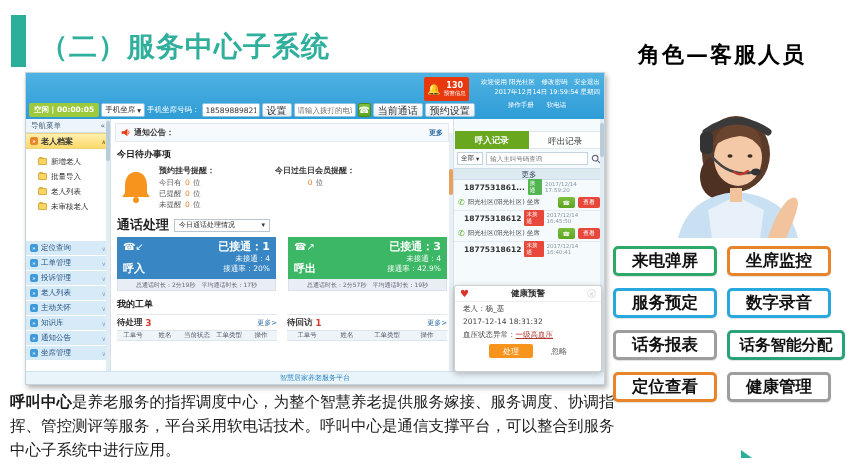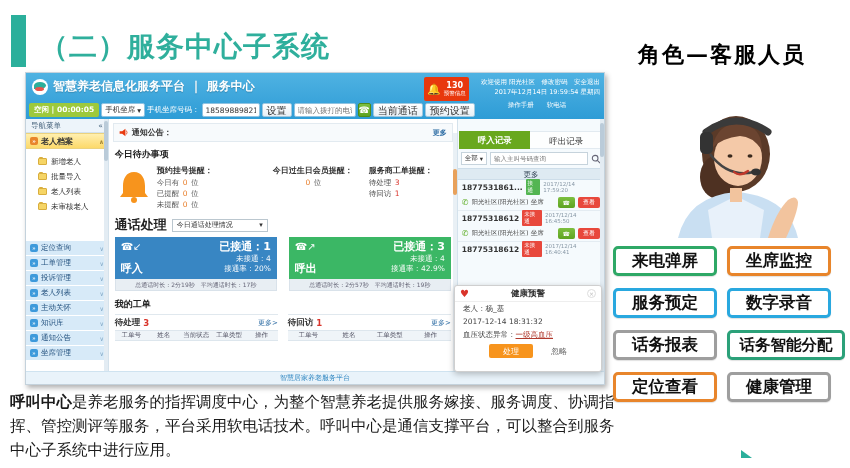--- a/index.html
+++ b/index.html
@@ -119,21 +119,21 @@
   .callpanel { width:150px; background:#F5FAFD; position:relative; padding-top:12px; }
   .cp-tabs { display:flex; height:18px; margin:0 1px; }
   .cp-tab { flex:1; text-align:center; line-height:18px; font-size:8.5px; cursor:pointer; }
   .cp-tab.active { background:#69A81E; color:#fff; font-weight:bold; }
   .cp-tab.idle { background:#FDFEFE; color:#333; border:1px solid #E2EAF0; border-left:none; }
   .cp-search { display:flex; align-items:center; gap:3px; padding:3px 3px; }
   .cp-select { background:#fff; border:1px solid #C6D3DC; height:13px; font-size:6.5px; color:#333; display:flex; align-items:center; gap:2px; padding:0 3px; cursor:pointer; }
   .cp-input { flex:1; height:13px; border:1px solid #C6D3DC; font-size:6.5px; padding:0 3px; color:#333; font-family:inherit; background:#fff; }
   .cp-more { height:12px; background:#DEEAF2; border-top:1px solid #CDDDE9; border-bottom:1px solid #CDDDE9; text-align:center; font-size:7.5px; color:#345; line-height:12px; cursor:pointer; }
   .rec-num { display:flex; align-items:center; height:14px; padding:0 4px; gap:3px; }
-  .rec-number { font-size:7.5px; font-weight:bold; color:#333; }
+  .rec-number { font-size:7.5px; font-weight:bold; color:#333;margin-left:6px; }
   .badge { font-size:5.5px; color:#fff; padding:1px 2px; border-radius:1px; }
   .badge.ok { background:#53B552; }
   .badge.miss { background:#E8483C; }
   .rec-time { margin-left:auto; font-size:5.5px; color:#8898A6; }
   .rec-station { display:flex; align-items:center; height:17px; padding:0 4px; gap:3px; border-bottom:1px solid #E4ECF2; }
   .st-ic { color:#5FAE27; font-size:8px; }
   .st-label { font-size:6.5px; color:#555; white-space:nowrap; overflow:hidden; }
   .st-btn { height:11px; border-radius:2px; border:none; color:#fff; font-size:6px; padding:0 5px; cursor:pointer; font-family:inherit; }
   .st-btn.call { background:linear-gradient(#7CBF3F,#5EA321); margin-left:auto; }
   .st-btn.view { background:#E8483C; }
@@ -188,26 +188,20 @@
     <div class="feat" style="border-color: rgb(41, 168, 223);">数字录音</div>
     <div class="feat" style="border-color: rgb(158, 158, 158);">话务报表</div>
     <div class="feat wide" style="border-color: rgb(43, 161, 121);">话务智能分配</div>
     <div class="feat" style="border-color: rgb(232, 133, 43);">定位查看</div>
     <div class="feat" style="border-color: rgb(158, 158, 158);">健康管理</div>
   </div>
 
   <div class="app">
 
     <div class="app-header">
-      <div class="brand">
-        <span class="logo"></span>
-        <span>智慧养老信息化服务平台</span>
-        <span>｜</span>
-        <span>服务中心</span>
-      </div>
 
       <div class="app-toolbar">
         <span class="status-badge">空闲 | 00:00:05</span>
         <span class="tb-select">
             <span>手机坐席</span>
             <span>▾</span>
           </span>
         <span class="tb-label">手机坐席号码：</span>
         <input class="tb-input" value="18589889821" style="">
         <button class="tb-btn">设置</button>
@@ -331,25 +325,20 @@
           <div class="rem-col c1">
             <div class="rem-title">预约挂号提醒：</div>
             <div class="rem-line"><span>今日有 </span><em>0</em><span> 位</span></div>
             <div class="rem-line"><span>已提醒 </span><em>0</em><span> 位</span></div>
             <div class="rem-line"><span>未提醒 </span><em>0</em><span> 位</span></div>
           </div>
           <div class="rem-col c2">
             <div class="rem-title">今日过生日会员提醒：</div>
             <div class="rem-line"><span></span><em>0</em><span> 位</span></div>
           </div>
-          <div class="rem-col c3">
-            <div class="rem-title">服务商工单提醒：</div>
-            <div class="rem-line"><span>待处理 </span><em>3</em><span></span></div>
-            <div class="rem-line"><span>待回访 </span><em>1</em><span></span></div>
-          </div>
         </div>
 
         <div class="call-row">
           <b>通话处理</b>
           <span class="call-select">
               <span>今日通话处理情况</span>
               <span>▾</span>
             </span>
         </div>
 

